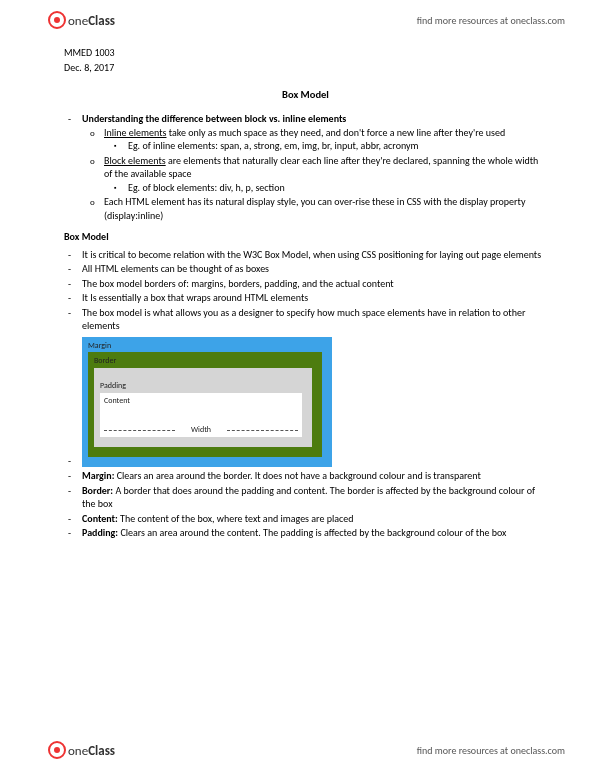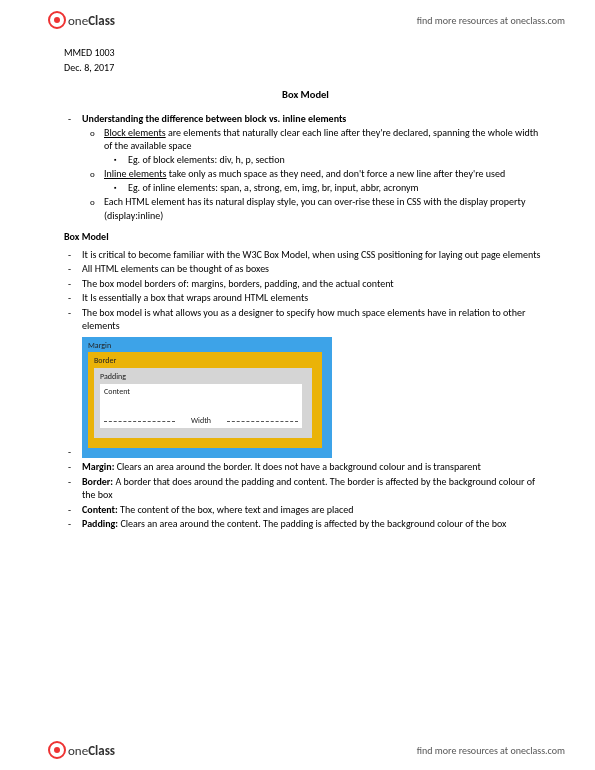--- a/index.html
+++ b/index.html
@@ -81,27 +81,27 @@
   .diagram-holder { padding-left: 18px; position: relative; margin: 4px 0 2px; }
   .diagram-holder::before { content: "-"; position: absolute; left: 4px; bottom: 0; }
   .bm-diag {
     width: 250px;
     background: #3da3e8;
     padding: 3px 10px 10px 6px;
     font-size: 8px;
     color: #222;
   }
   .bm-border {
-    background: #eab308;
+    background: #4d7c0f;
     padding: 3px 10px 10px 6px;
     margin-top: 2px;
   }
   .bm-padding {
     background: #d5d5d5;
-    padding: 3px 10px 10px 6px;
+    padding: 12px 10px 10px 6px;
     margin-top: 2px;
   }
   .bm-content {
     background: #fff;
     height: 44px;
     margin-top: 2px;
     padding: 2px 4px;
     position: relative;
   }
   .bm-width {
@@ -137,39 +137,39 @@
   <div class="meta-line">MMED 1003</div>
   <div class="meta-line">Dec. 8, 2017</div>
 
   <div class="title">Box Model</div>
 
   <ul class="lvl1">
     <li>
       <span class="b">Understanding the difference between block vs. inline elements</span>
       <ul class="lvl2">
         <li>
+          <span class="u">Inline elements</span><span> take only as much space as they need, and don't force a new line after they're used</span>
+          <ul class="lvl3">
+            <li>Eg. of inline elements: span, a, strong, em, img, br, input, abbr, acronym</li>
+          </ul>
+        </li>
+        <li>
           <span class="u">Block elements</span><span> are elements that naturally clear each line after they're declared, spanning the whole width of the available space</span>
           <ul class="lvl3">
             <li>Eg. of block elements: div, h, p, section</li>
-          </ul>
-        </li>
-        <li>
-          <span class="u">Inline elements</span><span> take only as much space as they need, and don't force a new line after they're used</span>
-          <ul class="lvl3">
-            <li>Eg. of inline elements: span, a, strong, em, img, br, input, abbr, acronym</li>
           </ul>
         </li>
         <li>Each HTML element has its natural display style, you can over-rise these in CSS with the display property (display:inline)</li>
       </ul>
     </li>
   </ul>
 
   <div class="sect-head">Box Model</div>
   <ul class="lvl1">
-    <li>It is critical to become familiar with the W3C Box Model, when using CSS positioning for laying out page elements</li>
+    <li>It is critical to become relation with the W3C Box Model, when using CSS positioning for laying out page elements</li>
     <li>All HTML elements can be thought of as boxes</li>
     <li>The box model borders of: margins, borders, padding, and the actual content</li>
     <li>It Is essentially a box that wraps around HTML elements</li>
     <li>The box model is what allows you as a designer to specify how much space elements have in relation to other elements</li>
   </ul>
 
   <div class="diagram-holder">
     <div class="bm-diag">
       <span>Margin</span>
       <div class="bm-border">

